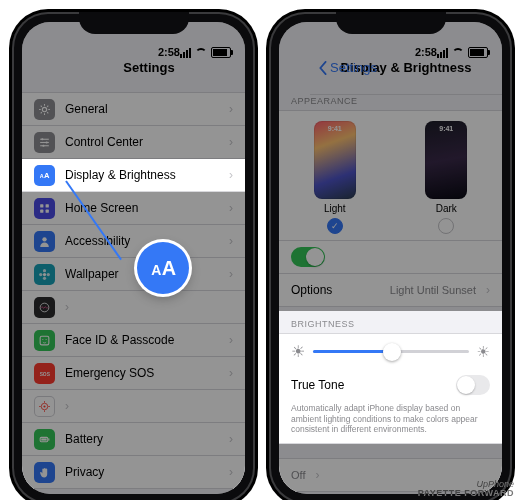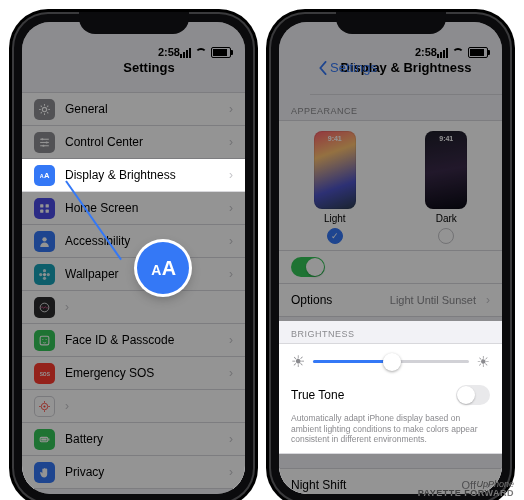--- a/index.html
+++ b/index.html
@@ -52,21 +52,21 @@
        border-bottom:1px solid var(--border);font-size:12px;gap:10px;}
   .row:last-child{border-bottom:none;}
   .row .label{flex:1;}
   .row .chev{color:var(--chevron);}
   .row .detail{color:var(--subtle);font-size:11px;}
   .iconbox{width:21px;height:21px;border-radius:5px;display:flex;align-items:center;
            justify-content:center;flex-shrink:0;}
   .iconbox svg,.iconbox span{width:13px;height:13px;}
 
   .section-header{font-size:9px;letter-spacing:0.5px;color:var(--subtle);
-                  text-transform:uppercase;padding:0 12px 4px 12px;margin-top:14px;}
+                  text-transform:uppercase;padding:0 12px 4px 12px;margin-top:4px;}
 
   
   .row.highlight{position:relative;z-index:16;background:#fff;}
 
   
   .callout{position:absolute;z-index:30;width:52px;height:52px;border-radius:50%;
            background:var(--ios-blue);display:flex;align-items:center;justify-content:center;
            box-shadow:0 0 0 3px #fff,0 4px 12px rgba(0,0,0,.3);}
   .callout-line{position:absolute;z-index:29;border-top:2px solid var(--ios-blue);
                 transform-origin:left center;}
@@ -356,21 +356,20 @@
             <span>True Tone</span>
             <span class="switch">
                 <i></i>
               </span>
           </div>
           <div class="tt-desc">Automatically adapt iPhone display based on ambient lighting conditions to make colors appear consistent in different environments.</div>
         </div>
 
         <div class="group" style="margin-top:14px">
           <div class="row">
-            <span class="label">Night Shift</span>
             <span class="detail">Off</span>
             <span class="chev">›</span>
           </div>
         </div>
 
       </div>
 
       <div class="shade"></div>
     </div>
   </div>

